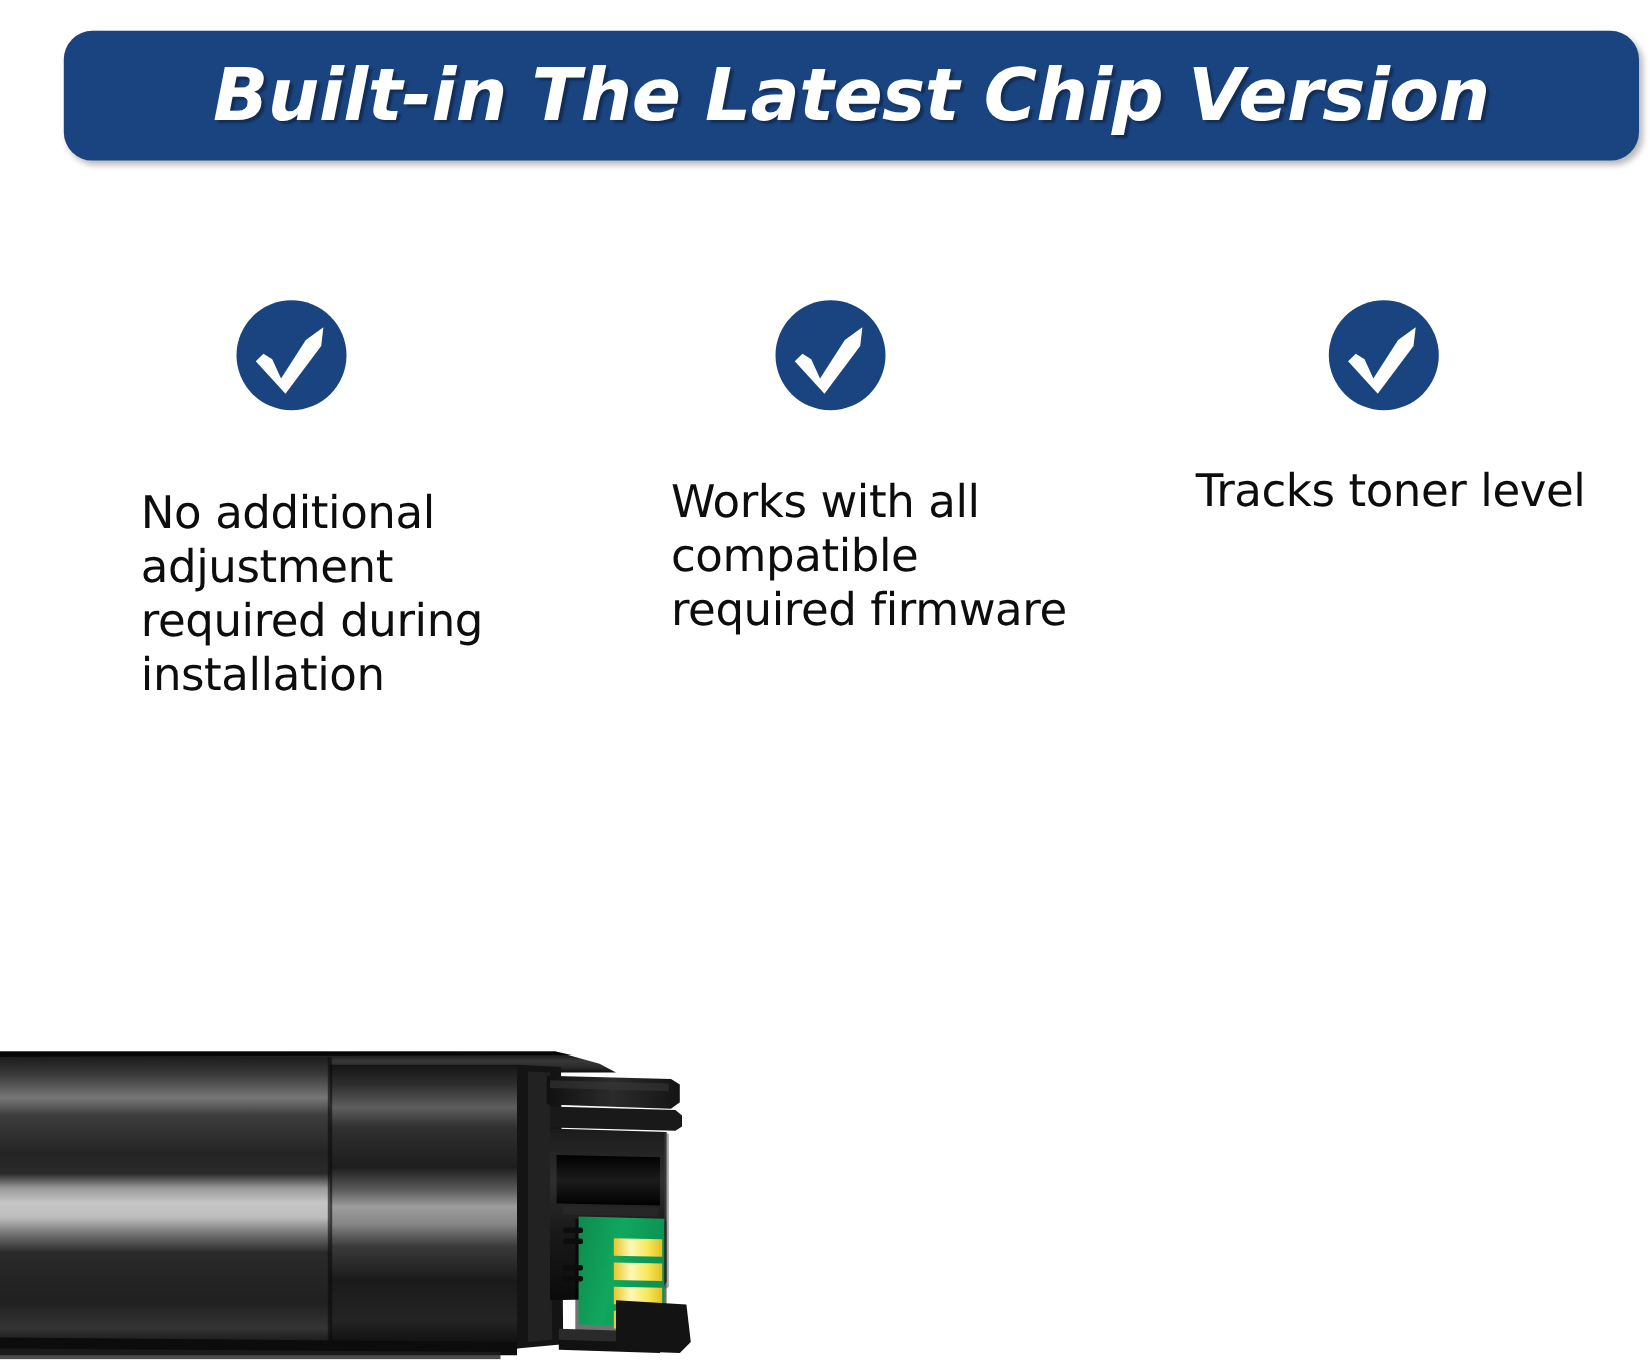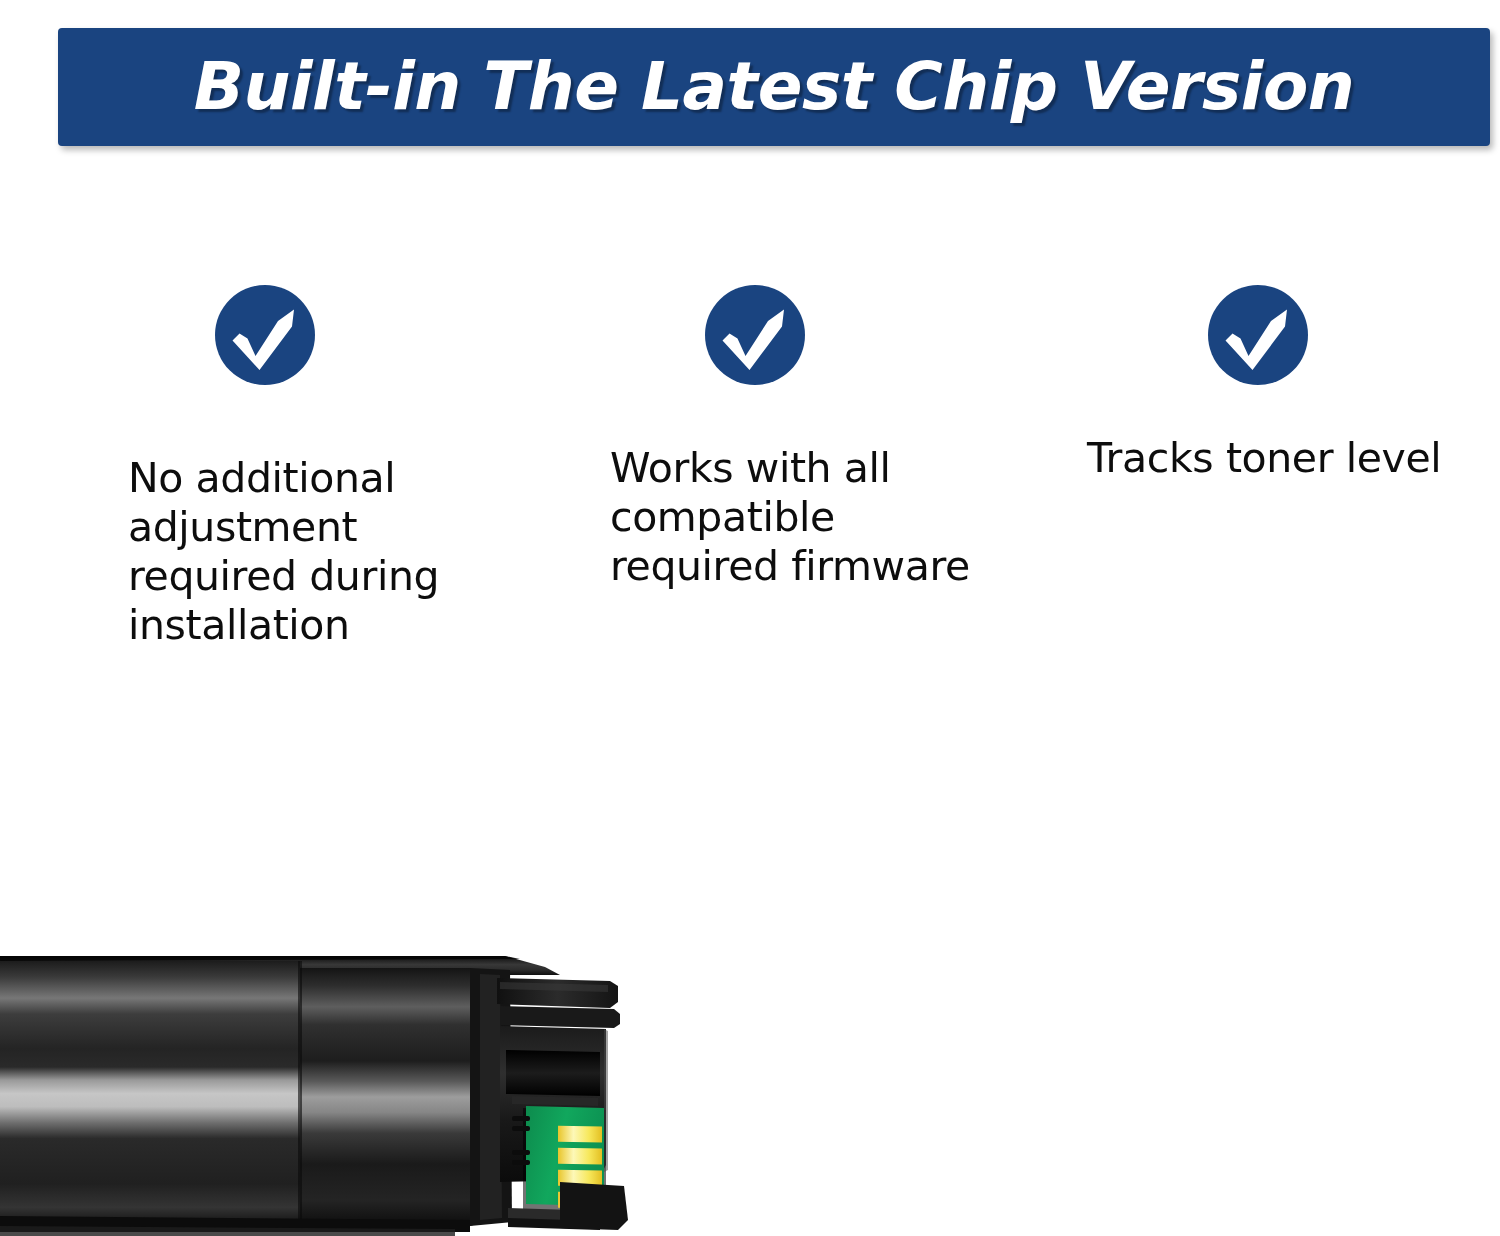--- a/index.html
+++ b/index.html
@@ -16,21 +16,21 @@
   }
 
   
   #banner {
     position: absolute;
     left: 58px;
     top: 28px;
     width: 1432px;
     height: 118px;
     background: #1a4480;
-    border-radius: 4px;
+    border-radius: 26px;
     box-shadow: 3px 4px 6px rgba(0,0,0,0.28);
   }
   #banner-title {
     position: absolute;
     left: 0;
     right: 0;
     top: 50%;
     transform: translateY(-50%);
     text-align: center;
     color: #ffffff;
@@ -41,21 +41,21 @@
     letter-spacing: -0.5px;
     line-height: 1;
     white-space: nowrap;
     text-shadow: 3px 3px 2px rgba(0,0,0,0.33);
   }
 
   
   #features {
     position: absolute;
     left: 0;
-    top: 284px;
+    top: 272px;
     width: 1368px;
     height: 420px;
   }
   .feature {
     position: absolute;
     top: 0;
   }
   .feature-check {
     position: absolute;
     top: 0;

